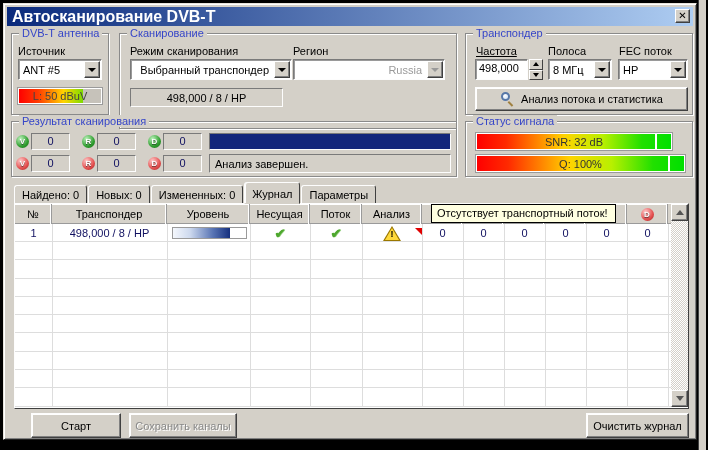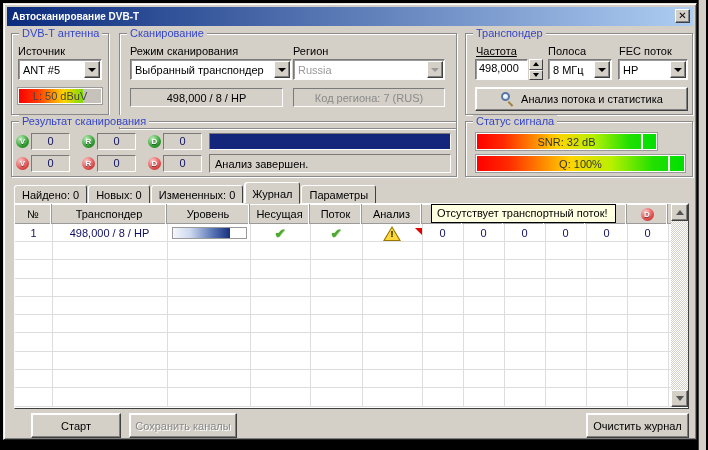--- a/index.html
+++ b/index.html
@@ -10,21 +10,21 @@
               border-left:1px solid #404040; }
 
   #dialog { position:absolute; left:3px; top:3px; width:694px; height:437px;
             background:#d4d0c8;
             border:1px solid; border-color:#e8e4dc #202020 #202020 #e8e4dc;
             box-shadow: inset 1px 1px 0 #fff, inset -1px -1px 0 #808080; }
 
   .titlebar { position:absolute; left:3px; top:3px; right:3px; height:19px;
               background:linear-gradient(to right,#0a2a7c,#aecdf2);
               display:flex; align-items:center; padding-left:5px; }
-  .titlebar .title { color:#fff; font-weight:bold; font-size:10px; }
+  .titlebar .title { color:#fff; font-weight:bold; font-size:16px; }
   .close-btn { position:absolute; right:3px; top:2px; width:15px; height:14px;
                background:#d4d0c8; border:1px solid; border-color:#fff #404040 #404040 #fff;
                box-shadow: inset -1px -1px 0 #808080;
                font-size:10px; line-height:12px; text-align:center; color:#000; cursor:default; }
 
   .group { position:absolute; border:1px solid #8a8a8a;
            box-shadow: inset 1px 1px 0 #fff, 1px 1px 0 #fff; }
   .group > .glabel { position:absolute; top:-7px; left:7px; background:#d4d0c8;
                      padding:0 3px; color:#3545c8; }
 
@@ -166,41 +166,38 @@
       <span class="cbtn">
           <span class="arrow-down"></span>
         </span>
     </div>
     <div class="lvlbar" style="left:6px; top:54px; width:84px; height:16px;">
       <span class="lfill" style="width: 78%;"></span>
       <span>L: 50 dBuV</span>
     </div>
   </div>
 
-  <div class="group" style="left:115px; top:29px; width:338px; height:96px;">
+  <div class="group" style="left:115px; top:29px; width:338px; height:96px;text-align:right;">
     <span class="glabel">Сканирование</span>
     <span class="lbl" style="left:10px; top:11px;">Режим сканирования</span>
     <span class="lbl" style="left:173px; top:11px;">Регион</span>
     <div class="field combo" style="left:10px; top:25px; width:162px; height:21px;">
       <span class="ctext">Выбранный транспондер</span>
       <span class="cbtn">
           <span class="arrow-down"></span>
         </span>
     </div>
     <div class="field combo disabled" style="left:173px; top:25px; width:152px; height:21px;">
       <span class="ctext">Russia</span>
       <span class="cbtn">
           <span class="arrow-down"></span>
         </span>
     </div>
     <div class="inset" style="left:10px; top:54px; width:153px; height:19px;">
       <span>498,000 / 8 / HP</span>
-    </div>
-    <div class="inset" style="left:173px; top:54px; width:152px; height:19px;">
-      <span class="gray">Код региона: 7 (RUS)</span>
     </div>
   </div>
 
   <div class="group" style="left:461px; top:29px; width:228px; height:82px;">
     <span class="glabel">Транспондер</span>
     <span class="lbl" style="left:10px; top:11px;text-decoration:underline;">Частота</span>
     <span class="lbl" style="left:82px; top:11px;">Полоса</span>
     <span class="lbl" style="left:153px; top:11px;">FEC поток</span>
     <div class="spin" style="left:9px; top:25px; width:68px; height:21px;">
       <span class="sfield">498,000</span>
@@ -255,21 +252,21 @@
     <span class="ball red" style="left:136px; top:35px;">D</span>
     <span class="valbox" style="left:151px; top:33px;">0</span>
 
     <div class="inset left" style="left:197px; top:32px; width:242px; height:19px;">
       <span>Анализ завершен.</span>
     </div>
   </div>
 
   <div class="group" style="left:461px; top:117px; width:228px; height:56px;">
     <span class="glabel">Статус сигнала</span>
-    <div class="sigbar" style="left:10px; top:11px; width:181px;">
+    <div class="sigbar" style="left:10px; top:11px; width:196px;">
       <span>SNR: 32 dB</span>
       <span class="tick"></span>
     </div>
     <div class="sigbar" style="left:10px; top:33px; width:209px;">
       <span>Q: 100%</span>
       <span class="tick"></span>
     </div>
   </div>
 
   <div class="tabs">

